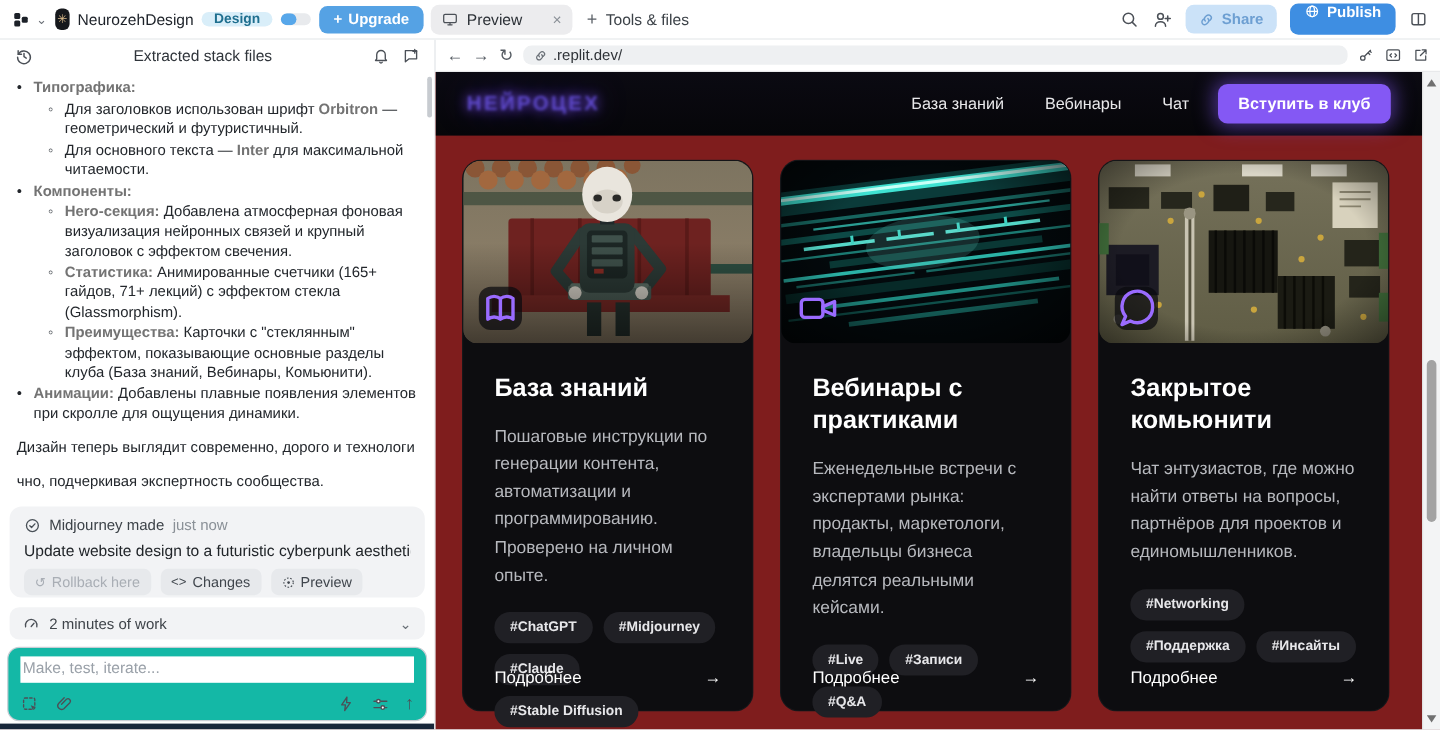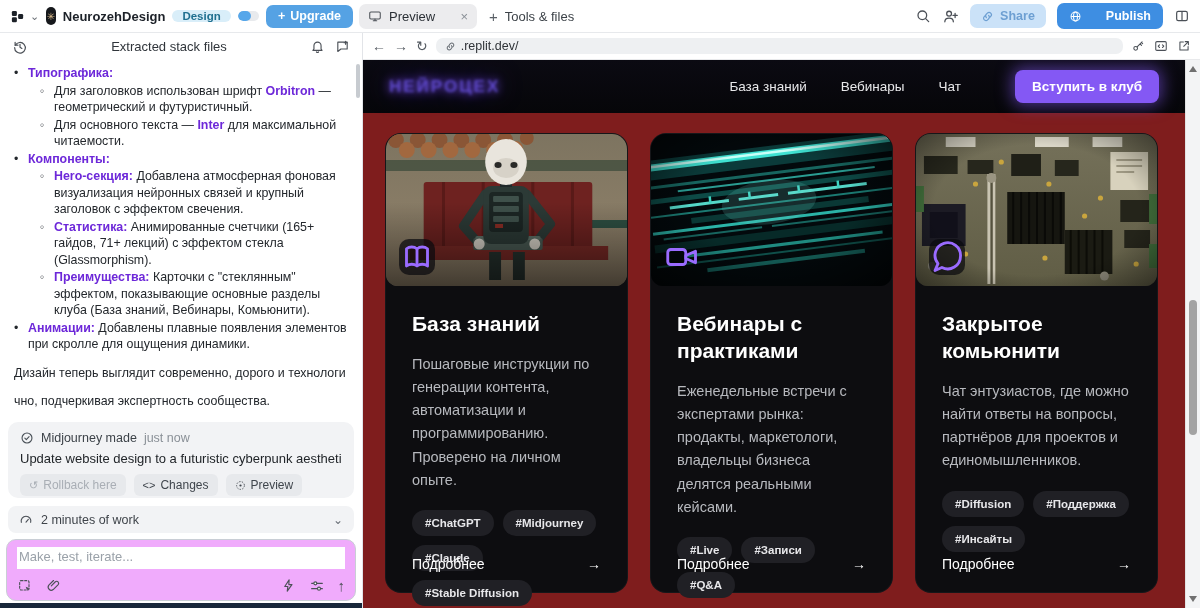--- a/index.html
+++ b/index.html
@@ -7,58 +7,58 @@
   .stage{position:relative;width:1200px;height:608px;background:#fff;overflow:hidden;}
   svg{display:block;}
   .ic{color:#4b5057;}
   button{font-family:"Liberation Sans",sans-serif;border:none;background:none;padding:0;cursor:pointer;}
 
   
   .topbar{position:absolute;left:0;top:0;width:1200px;height:33px;background:#fff;border-bottom:1px solid #e7e9ec;display:flex;align-items:center;z-index:6;}
   .tb-left{display:flex;align-items:center;gap:7px;padding-left:10px;width:353px;flex:none;}
   .chev{font-size:11px;color:#6b7077;margin-left:-2px;}
   .ws-avatar{width:18px;height:18px;border-radius:5px;background:#16181c;display:grid;place-items:center;color:#d8b98a;font-size:10px;}
-  .ws-name{font-size:13px;font-weight:700;color:#1c2128;}
+  .ws-name{font-size:13px;font-weight:400;color:#1c2128;}
   .badge-design{background:#d9eef9;color:#1f6f8f;font-size:11.5px;font-weight:700;padding:0 10px;border-radius:999px;}
   .meter{width:40px;height:10px;border-radius:5px;background:#e8eaed;position:relative;overflow:hidden;}
   .meter-fill{position:absolute;left:0;top:0;bottom:0;width:13px;background:#57a7ea;border-radius:5px;}
   .btn-upgrade{display:inline-flex;align-items:center;gap:5px;background:#55a2e4;color:#fff;font-size:12.5px;font-weight:700;height:23px;padding:0 12px;border-radius:7px;}
   .tb-tabs{display:flex;align-items:center;gap:12px;flex:1;padding-left:6px;}
   .tab-preview{display:inline-flex;align-items:center;gap:7px;background:#ececee;border-radius:7px;height:25px;padding:0 9px;font-size:13px;color:#2b3036;width:118px;}
   .tab-preview .tab-close{margin-left:auto;color:#8a9097;font-size:13px;}
   .newtab{display:inline-flex;align-items:center;gap:7px;font-size:13px;color:#3c4248;}
   .newtab .plus{font-size:15px;color:#5a6067;}
   .tb-right{display:flex;align-items:center;gap:11px;padding-right:10px;}
   .btn-share{display:inline-flex;align-items:center;gap:6px;background:#cbe2f8;color:#6d9fd2;font-size:12.5px;font-weight:700;height:24px;padding:0 11px;border-radius:7px;}
-  .btn-publish{display:inline-flex;align-items:center;gap:24px;background:#3e8ee2;color:#fff;font-size:12.5px;font-weight:700;height:26px;padding:0 12px;border-radius:7px;}
+  .btn-publish{display:inline-flex;gap:6px;background:#3e8ee2;color:#fff;font-size:12.5px;font-weight:700;height:26px;padding:0 12px;border-radius:7px;}
 
   
   .agent{position:absolute;left:0;top:33px;width:362px;bottom:0;background:#fff;}
   .agent-head{height:27px;display:flex;align-items:center;padding:0 12px;gap:10px;}
   .agent-title{flex:1;text-align:center;font-size:13px;color:#30353b;}
   .agent-scrollthumb{position:absolute;right:2px;top:31px;width:4px;height:34px;border-radius:2px;background:#c7cbd0;}
   .outline-wrap{position:absolute;left:0;right:6px;top:29px;height:356px;overflow:hidden;padding:2px 4px 0 14px;}
   .ol-item{display:flex;font-size:12.4px;line-height:16.5px;color:#23272c;margin:1px 0;}
-  .ol-item b{color:#6d28d9;}
+  .ol-item b{color:#737373;}
   .ol-bullet{flex:none;width:14px;color:#23272c;}
   .lvl1{padding-left:0;}
   .lvl2{padding-left:26px;}
   .lvl2 .ol-bullet{color:#4a4f55;}
   .closing{font-size:12.4px;line-height:16.5px;color:#23272c;margin:12px 2px 0 0;}
   .checkpoint{position:absolute;left:8px;right:8px;top:389px;height:76px;background:#f2f3f5;border-radius:10px;padding:9px 12px;}
   .cp-row1{display:flex;align-items:center;gap:7px;font-size:12.5px;color:#3c4248;}
   .cp-time{color:#8a9097;}
   .cp-msg{font-size:13px;color:#212529;margin-top:6px;white-space:nowrap;overflow:hidden;}
   .cp-actions{display:flex;gap:8px;margin-top:8px;}
   .cp-btn{display:inline-flex;align-items:center;gap:5px;background:#e7e9ec;border-radius:6px;height:22px;padding:0 9px;font-size:12px;color:#3f454c;}
   .cp-btn .g{font-size:11px;}
   .cp-btn.disabled{color:#a9aeb5;}
   .workbar{position:absolute;left:8px;right:8px;top:473px;height:27px;background:#f2f3f5;border-radius:8px;display:flex;align-items:center;gap:8px;padding:0 11px;font-size:12.5px;color:#3f444a;}
   .workbar .wchev{margin-left:auto;color:#6a7077;font-size:12px;}
-  .composer{position:absolute;left:6px;right:6px;bottom:7px;height:62px;background:#f0abfc;border:1px solid #c9ced5;border-radius:10px;padding:7px 10px 0;}
+  .composer{position:absolute;left:6px;right:6px;bottom:7px;height:62px;background:#14b8a6;border:1px solid #c9ced5;border-radius:10px;padding:7px 10px 0;}
   .composer-input{width:100%;height:22px;border:none;outline:none;resize:none;font-family:"Liberation Sans",sans-serif;font-size:13px;color:#1c2128;}
   .composer-input::placeholder{color:#9aa1a9;}
   .composer-icons{display:flex;align-items:center;gap:13px;margin-top:4px;}
   .composer-icons .spacer{flex:1;}
   .bottom-strip{position:absolute;left:0;right:0;bottom:0;height:5px;background:#18273a;}
 
   
   .preview{position:absolute;left:362px;top:33px;right:0;bottom:0;background:#fff;border-left:1px solid #e2e4e8;}
   .browser-bar{height:27px;display:flex;align-items:center;gap:8px;padding:0 9px;border-bottom:1px solid #e8e9eb;}
   .nav-glyph{font-size:14px;color:#555b62;}
@@ -69,21 +69,21 @@
   .sb-up,.sb-down{position:absolute;left:3px;width:0;height:0;border-left:4.5px solid transparent;border-right:4.5px solid transparent;}
   .sb-up{top:6px;border-bottom:6px solid #707070;}
   .sb-down{bottom:6px;border-top:6px solid #707070;}
   .sb-thumb{position:absolute;left:3px;top:240px;width:8px;height:135px;border-radius:4px;background:#a3a3a3;}
 
   
   .site-head{height:53px;display:flex;align-items:center;padding:0 26px;background:linear-gradient(180deg,#0b0a12,#060609);}
   .site-logo{font-size:17px;font-weight:800;letter-spacing:2px;color:#5d48c9;filter:blur(1.4px);text-shadow:0 0 10px rgba(126,82,255,.95),0 0 24px rgba(126,82,255,.55);}
   .site-nav{margin-left:auto;display:flex;gap:34px;align-items:center;}
   .nav-link{font-size:13.5px;color:#e8e8ea;cursor:pointer;}
-  .btn-cta{margin-left:54px;background:#8458f4;color:#fff;font-size:13.5px;font-weight:700;height:33px;padding:0 17px;border-radius:8px;box-shadow:0 0 16px 3px rgba(132,88,244,.55);}
+  .btn-cta{margin-left:24px;background:#8458f4;color:#fff;font-size:13.5px;font-weight:700;height:33px;padding:0 17px;border-radius:8px;box-shadow:0 0 16px 3px rgba(132,88,244,.55);}
   .cards{display:flex;gap:22px;padding:20px 22px 0;}
   .card{flex:none;width:243px;height:460px;background:#0d0d10;border-radius:16px;position:relative;border:1px solid rgba(255,255,255,.04);}
   .card-img{height:152px;border-radius:15px 15px 12px 12px;overflow:hidden;position:relative;}
   .card-img svg{width:100%;height:100%;}
   .img-badge{position:absolute;left:13px;bottom:11px;width:36px;height:36px;border-radius:10px;background:rgba(10,10,14,.72);display:grid;place-items:center;color:#9a6bff;}
   .card-title{margin:25px 26px 0;font-size:21px;font-weight:700;color:#fff;line-height:1.28;}
   .card-desc{margin:15px 26px 0;font-size:14.5px;color:#b7b9be;line-height:1.6;}
   .card-tags{margin:18px 26px 0;display:flex;flex-wrap:wrap;gap:9px;}
   .tag{background:#202025;color:#e7e7ea;font-size:11.5px;font-weight:700;padding:7px 13px;border-radius:999px;}
   .card-foot{position:absolute;left:26px;right:26px;bottom:20px;display:flex;justify-content:space-between;align-items:center;color:#fff;font-size:14px;font-weight:400;cursor:pointer;}
@@ -549,21 +549,21 @@
             </svg>
             <span class="img-badge">
               <svg width="20" height="20" viewBox="0 0 24 24" fill="none" stroke="currentColor" stroke-width="1.9" stroke-linejoin="round">
                   <path d="M21 11.5a8.5 8.5 0 0 1-12.4 7.5L4 21l2-4.6A8.5 8.5 0 1 1 21 11.5z"></path>
                 </svg>
             </span>
           </div>
           <h3 class="card-title">Закрытое комьюнити</h3>
           <p class="card-desc">Чат энтузиастов, где можно найти ответы на вопросы, партнёров для проектов и единомышленников.</p>
           <div class="card-tags">
-              <span class="tag">#Diffusion</span>
+              <span class="tag">#Networking</span>
               <span class="tag">#Поддержка</span>
               <span class="tag">#Инсайты</span>
             </div>
           <div class="card-foot">
             <span>Подробнее</span>
             <span>→</span>
           </div>
         </article>
 
       </section>

